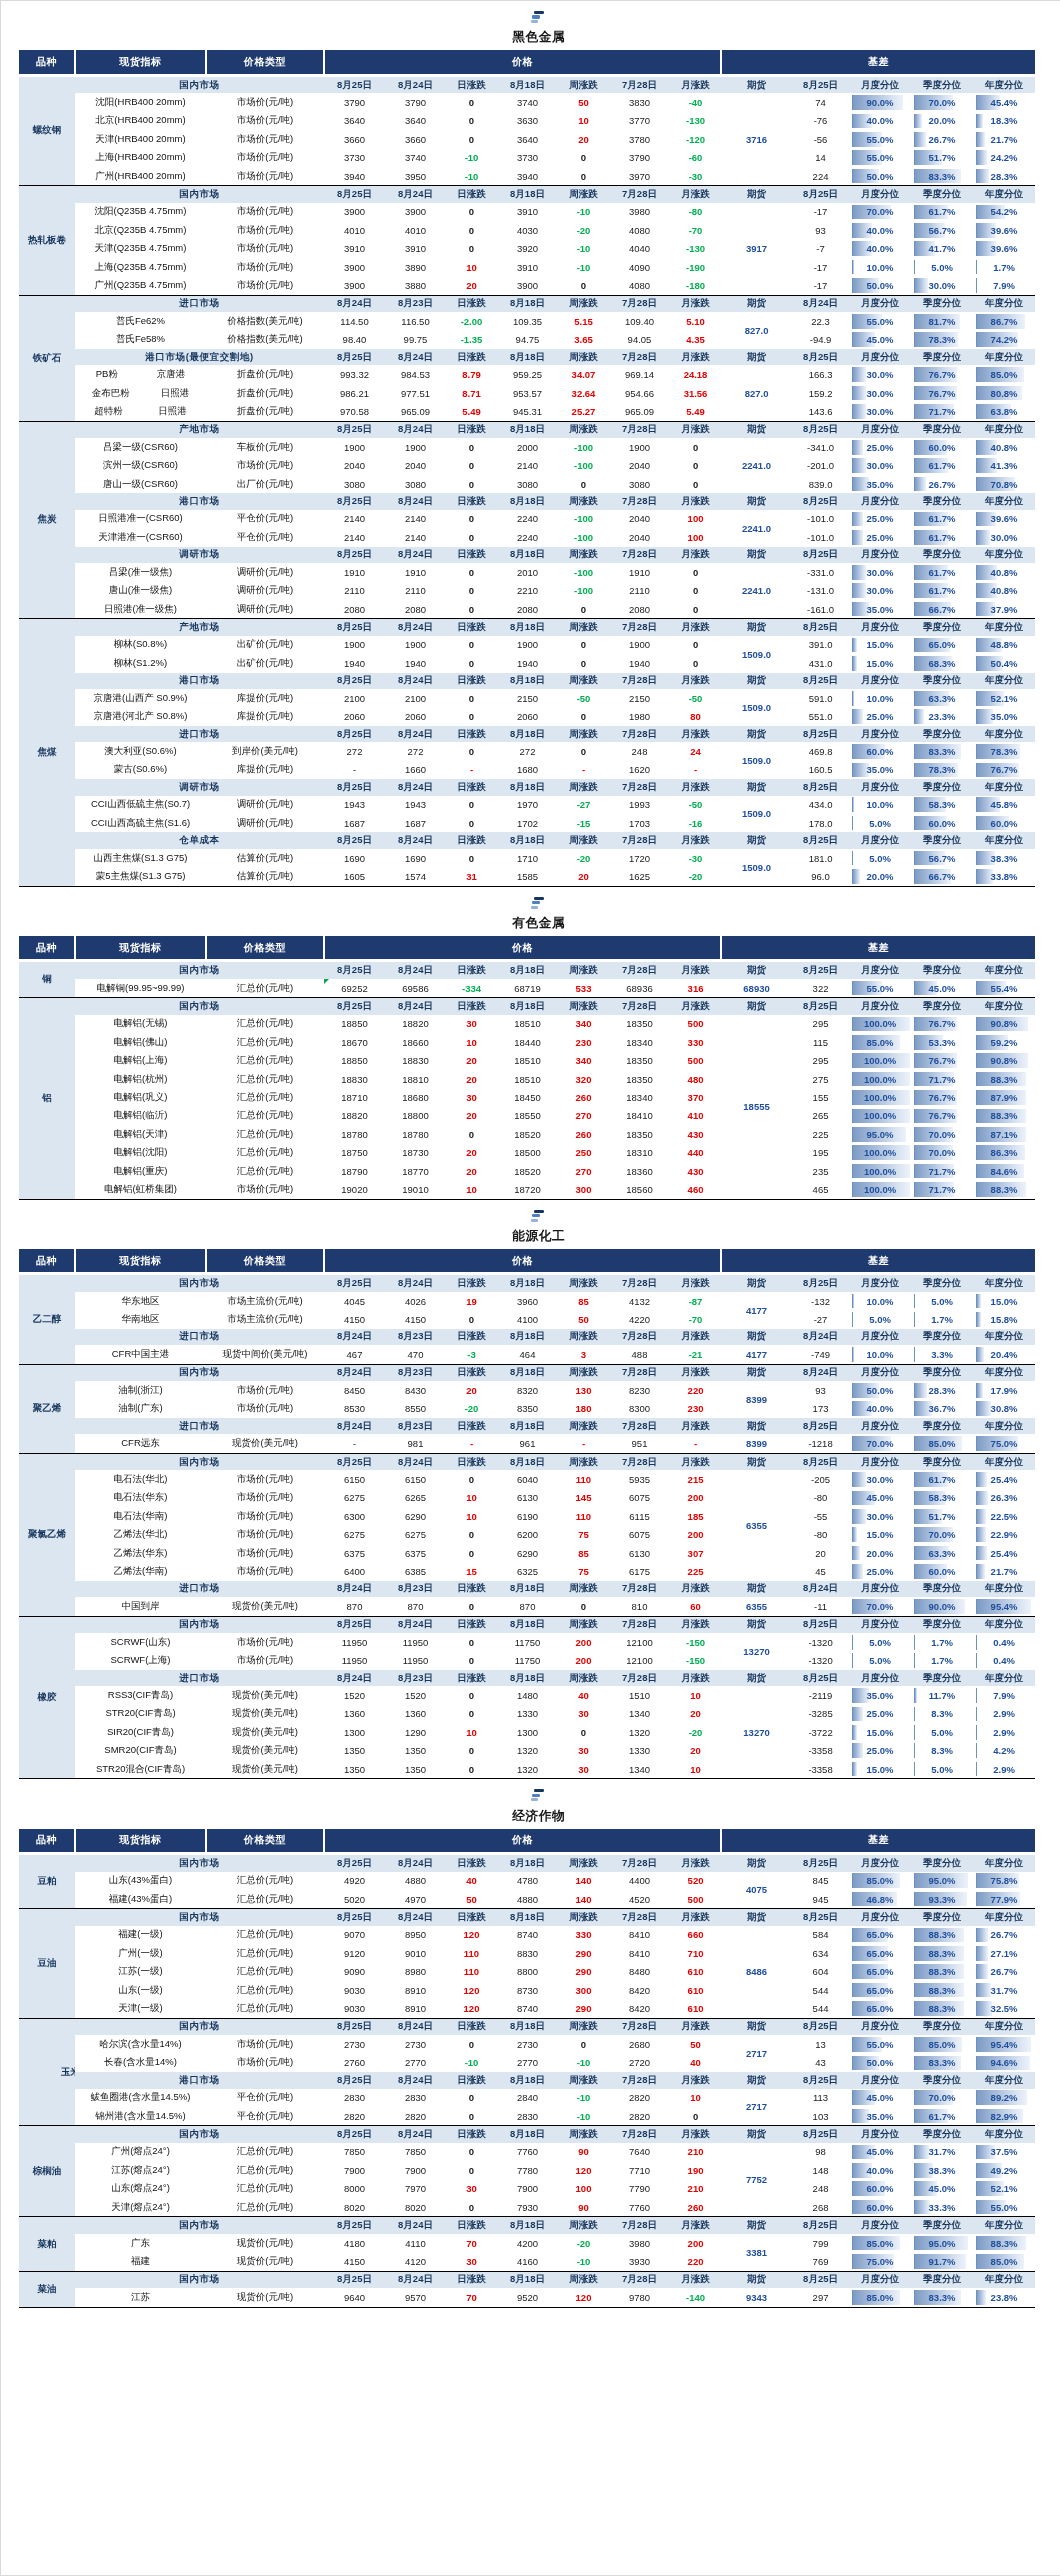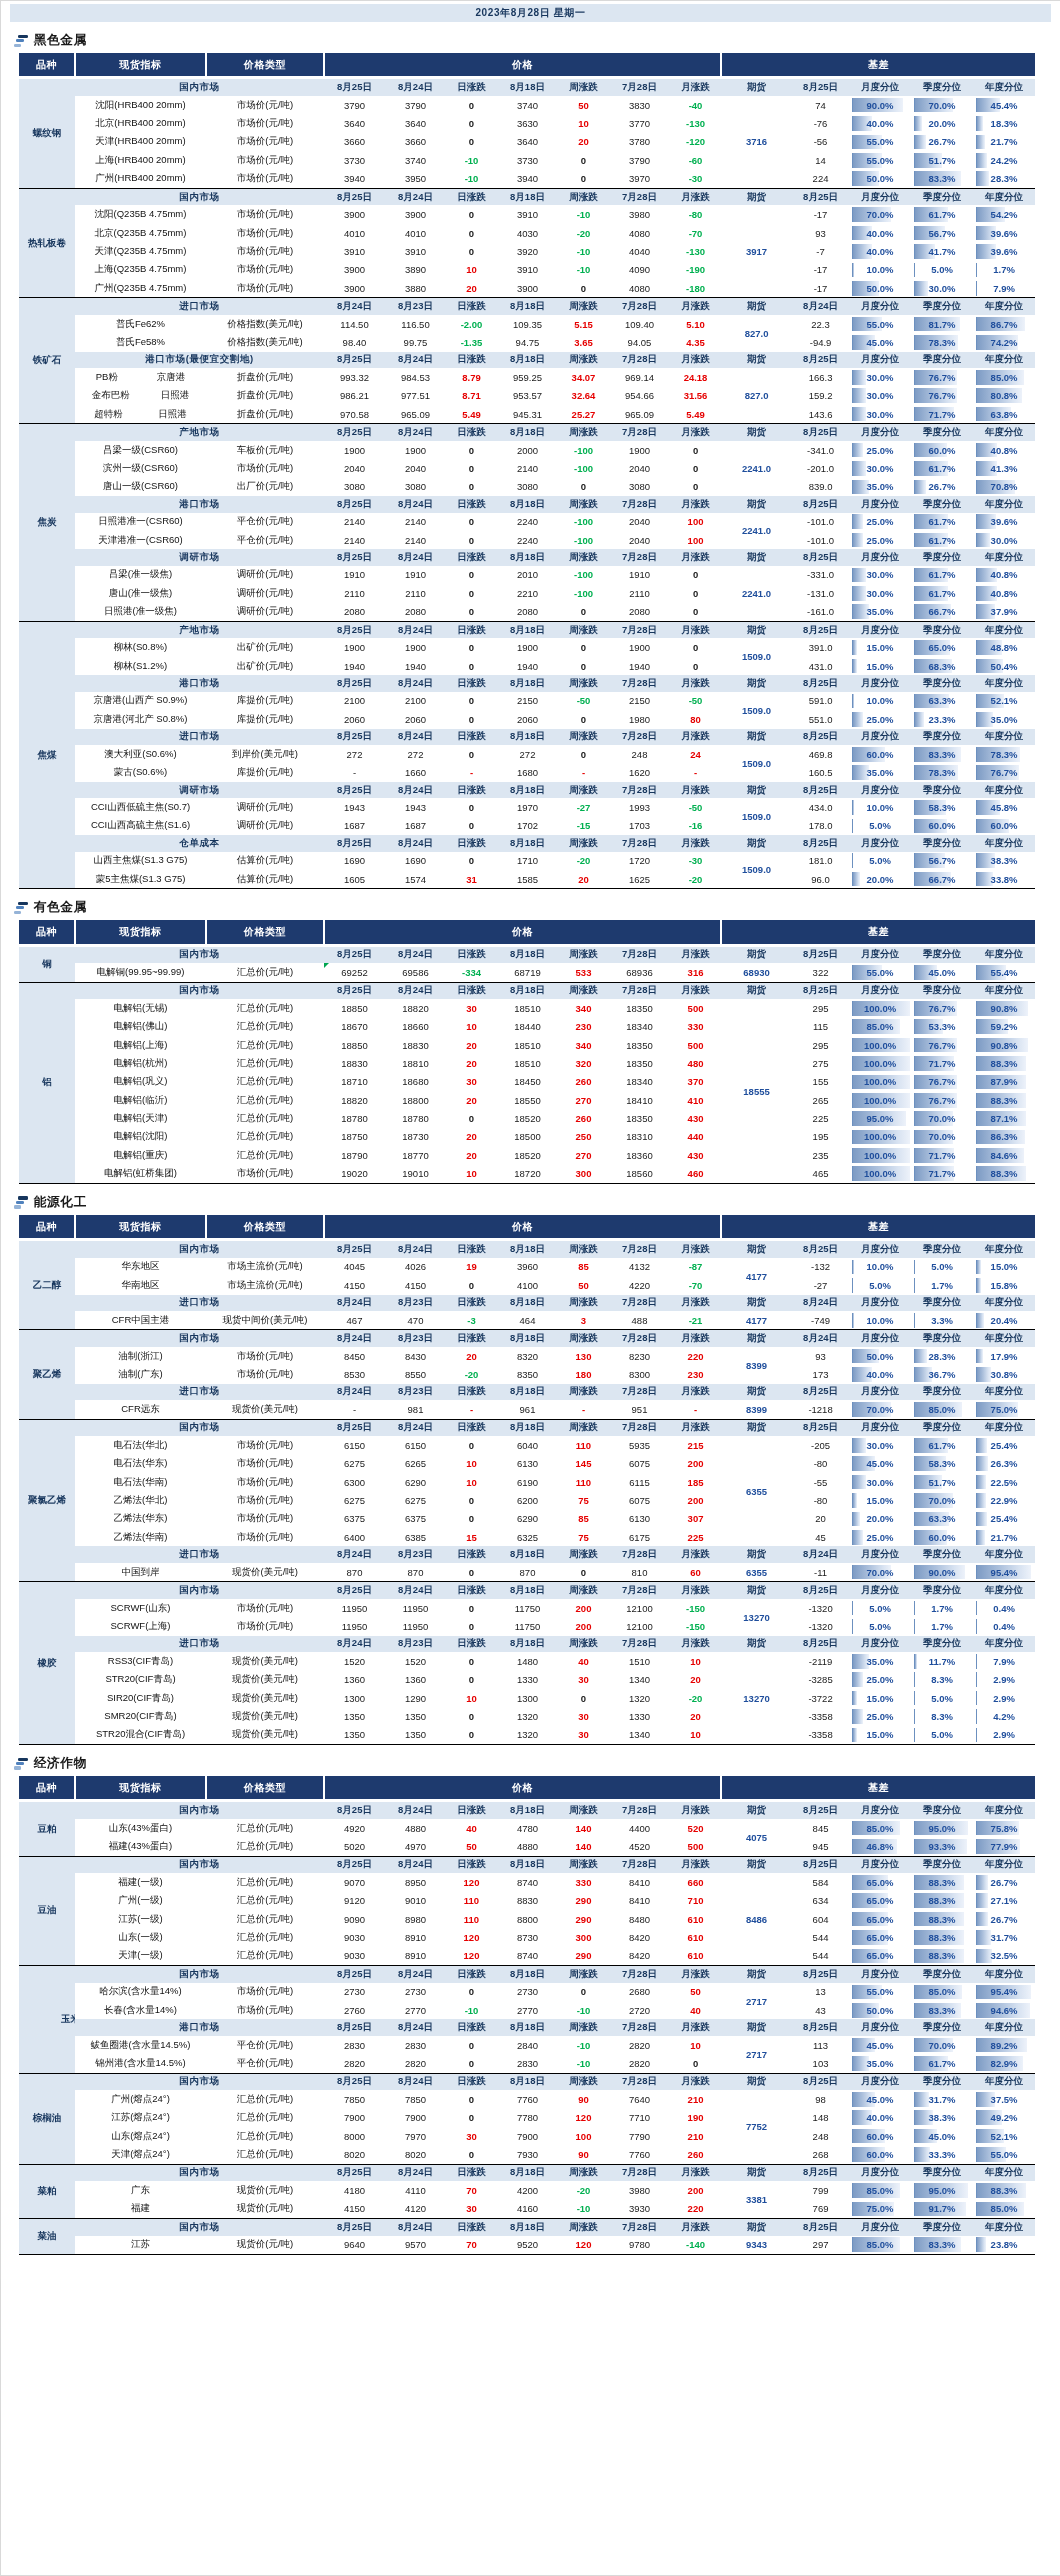--- a/index.html
+++ b/index.html
@@ -21,21 +21,21 @@
   .banner-subtitle{position:absolute;left:0;right:0;top:122px;display:flex;justify-content:center;gap:44px;
       color:#fff;font-size:15px;font-weight:bold;z-index:2;text-shadow:0 1.3px 3.2px rgba(0,0,0,.35);}
   .logo-box{position:absolute;top:14px;right:38px;width:44px;height:44px;background:#fff;border-radius:3.8px;
       display:flex;align-items:center;justify-content:center;z-index:3;}
   .logo-box svg{width:35px;height:35px;}
   
   .date-bar{height:18px;margin:3.2px 9px 0 9px;background:#dce6f1;color:#17365d;font-weight:bold;
       font-size:10px;display:flex;align-items:center;justify-content:center;letter-spacing:0.6px;}
   
   .section{margin-top:10px;}
-  .sec-title{display:flex;align-items:center;gap:6.3px;margin:6.3px 0 3.8px 16.5px;}
+  .sec-title{display:flex;align-items:center;gap:6.3px;margin:6.3px 0 3.8px 16.5px;flex-direction:column;}
   .sec-bullet{display:flex;flex-direction:column;gap:1.3px;}
   .sec-bullet i{display:block;height:3.2px;border-radius:1.3px;}
   .sec-bullet i:nth-child(1){width:10px;background:#17365d;}
   .sec-bullet i:nth-child(2){width:8.2px;background:#4f81bd;margin-left:-1.9px;}
   .sec-bullet i:nth-child(3){width:7px;background:#95b3d7;margin-left:-3.2px;}
   .sec-title span{font-size:12.7px;font-weight:bold;color:#1a1a1a;letter-spacing:0.6px;}
   
   table.rep{border-collapse:collapse;table-layout:fixed;width:1015px;margin-left:18px;}
   table.rep th{background:#1e3a6e;color:#fff;font-size:10px;font-weight:bold;height:21.5px;
       border-right:2.5px solid #fff;border-bottom:3.8px solid #fff;letter-spacing:0.6px;}
@@ -60,21 +60,20 @@
   .pct-text{position:relative;z-index:1;color:#1f4e9c;font-weight:bold;font-size:9.5px;}
   tr.grp-sep td{border-top:1.9px solid #000;}
   table.rep{border-bottom:1.9px solid #000;}
   .corner-marker{position:absolute;left:0;top:0;width:0;height:0;
       border-top:5px solid #00a550;border-right:5px solid transparent;}
 </style>
 </head>
 <body>
 
 <div class="page">
-  <div class="date-bar">2023年8月28日  星期一</div>
   <div id="report">
       <div class="section">
         <div class="sec-title">
           <span class="sec-bullet">
             <i></i>
             <i></i>
             <i></i>
           </span>
           <span>黑色金属</span>
         </div>

